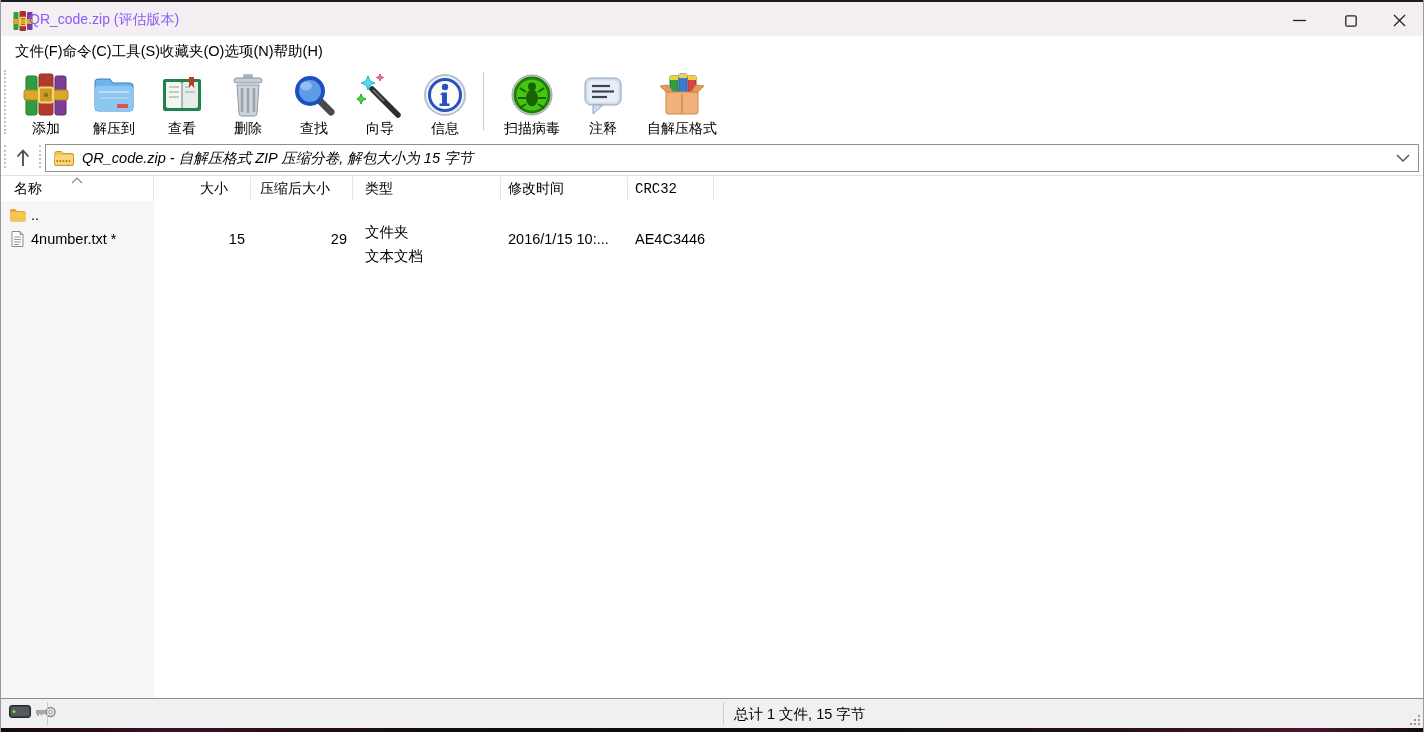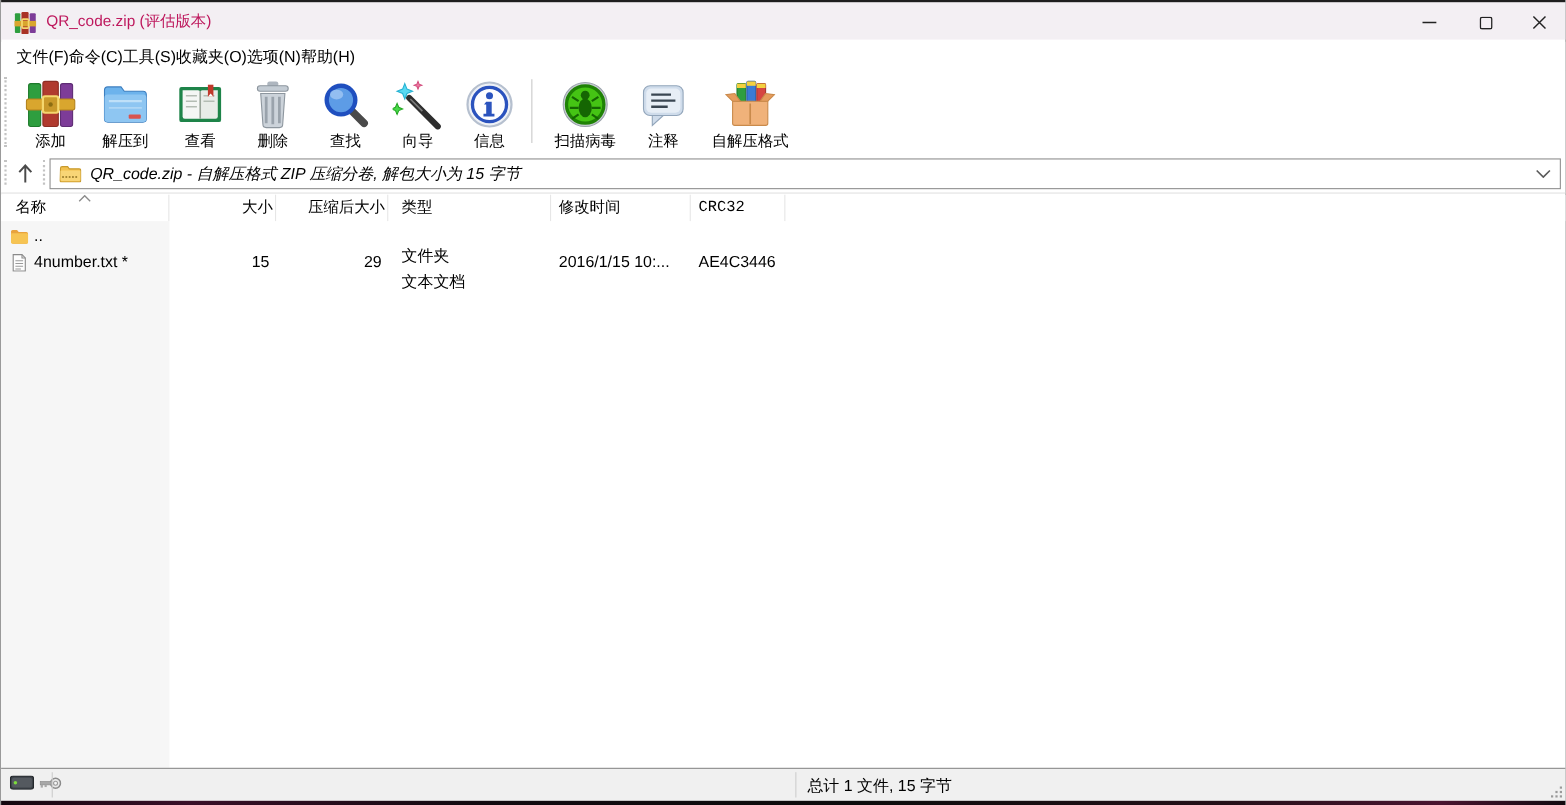--- a/index.html
+++ b/index.html
@@ -3,21 +3,21 @@
 <meta charset="utf-8">
 <style>
   * { margin:0; padding:0; box-sizing:border-box; }
   html,body { width:1424px; height:732px; overflow:hidden; }
   body { font-family:"Liberation Sans","DejaVu Sans",sans-serif; background:#fff; }
   .window { position:absolute; inset:0; border-left:1px solid #9a9a9a; border-right:1px solid #9a9a9a; background:#fff; }
 
   
   .titlebar { position:absolute; left:0; right:0; top:0; height:36px; background:#f3eff3; border-top:2px solid #1e1e1e; }
   .titlebar .app-icon { position:absolute; left:12px; top:9px; width:20px; height:20px; }
-  .titlebar .title { position:absolute; left:41px; top:9px; font-size:14px; color:#be185d; white-space:nowrap; }
+  .titlebar .title { position:absolute; left:28px; top:9px; font-size:14px; color:#8b5cf6; white-space:nowrap; }
   .winbtn { position:absolute; top:2px; width:46px; height:33px; display:flex; align-items:center; justify-content:center; }
   .winbtn svg { display:block; }
   .btn-min { right:101px; } .btn-max { right:49px; } .btn-close { right:1px; }
 
   
   .menubar { position:absolute; left:0; right:0; top:38px; height:26px; background:#fff; display:flex; align-items:center; padding-left:14px; }
   .menu-item { font-size:14.5px; color:#000; white-space:nowrap; cursor:default; }
 
   
   .toolbar { position:absolute; left:0; right:0; top:64px; height:76px; background:#fff; display:flex; align-items:flex-start; padding-left:12px; }
@@ -33,21 +33,21 @@
   .up-btn { position:absolute; left:8px; top:4px; width:28px; height:28px; display:flex; align-items:center; justify-content:center; }
   .addr-grip { position:absolute; left:38px; top:5px; bottom:7px; border-left:2px dotted #c3c3c3; }
   .addr-combo { position:absolute; left:44px; right:4px; top:4px; height:28px; border:1px solid #8f8f8f; background:#fff; display:flex; align-items:center; padding:0 8px; }
   .addr-combo .zip-icon { width:20px; height:16px; margin-right:8px; flex:0 0 auto; }
   .addr-combo .addr-text { font-size:14.5px; color:#000; white-space:nowrap; overflow:hidden; flex:1;font-style:italic; }
   .addr-combo .combo-chevron { flex:0 0 auto; margin-left:6px; }
 
   
   .filearea { position:absolute; left:0; right:0; top:177px; bottom:34px; background:#fff; }
   .lv-header { position:absolute; left:0; right:0; top:0; height:24px; background:#fff; display:flex; font-size:14px; color:#000; }
-  .hcell { position:relative; border-right:1px solid #e6e6e6; display:flex; align-items:center; padding:0 2px; white-space:nowrap; }
+  .hcell { position:relative; border-right:1px solid #e6e6e6; display:flex; align-items:center; padding:0 22px; white-space:nowrap; }
   .hcell.right { justify-content:flex-end; }
   .col-name { width:153px; padding-left:13px; }
   .col-size { width:97px; }
   .col-packed { width:102px; }
   .col-type { width:148px; padding-left:12px; }
   .col-mod { width:127px; padding-left:7px; }
   .col-crc { width:86px; padding-left:7px;font-family:Liberation Mono, monospace; }
   .sort-caret { position:absolute; left:70px; top:0px; }
   .name-shade { position:absolute; left:0; top:24px; bottom:0; width:153px; background:#f6f6f6; }
   .lv-body { position:absolute; left:0; right:0; top:26px; }

